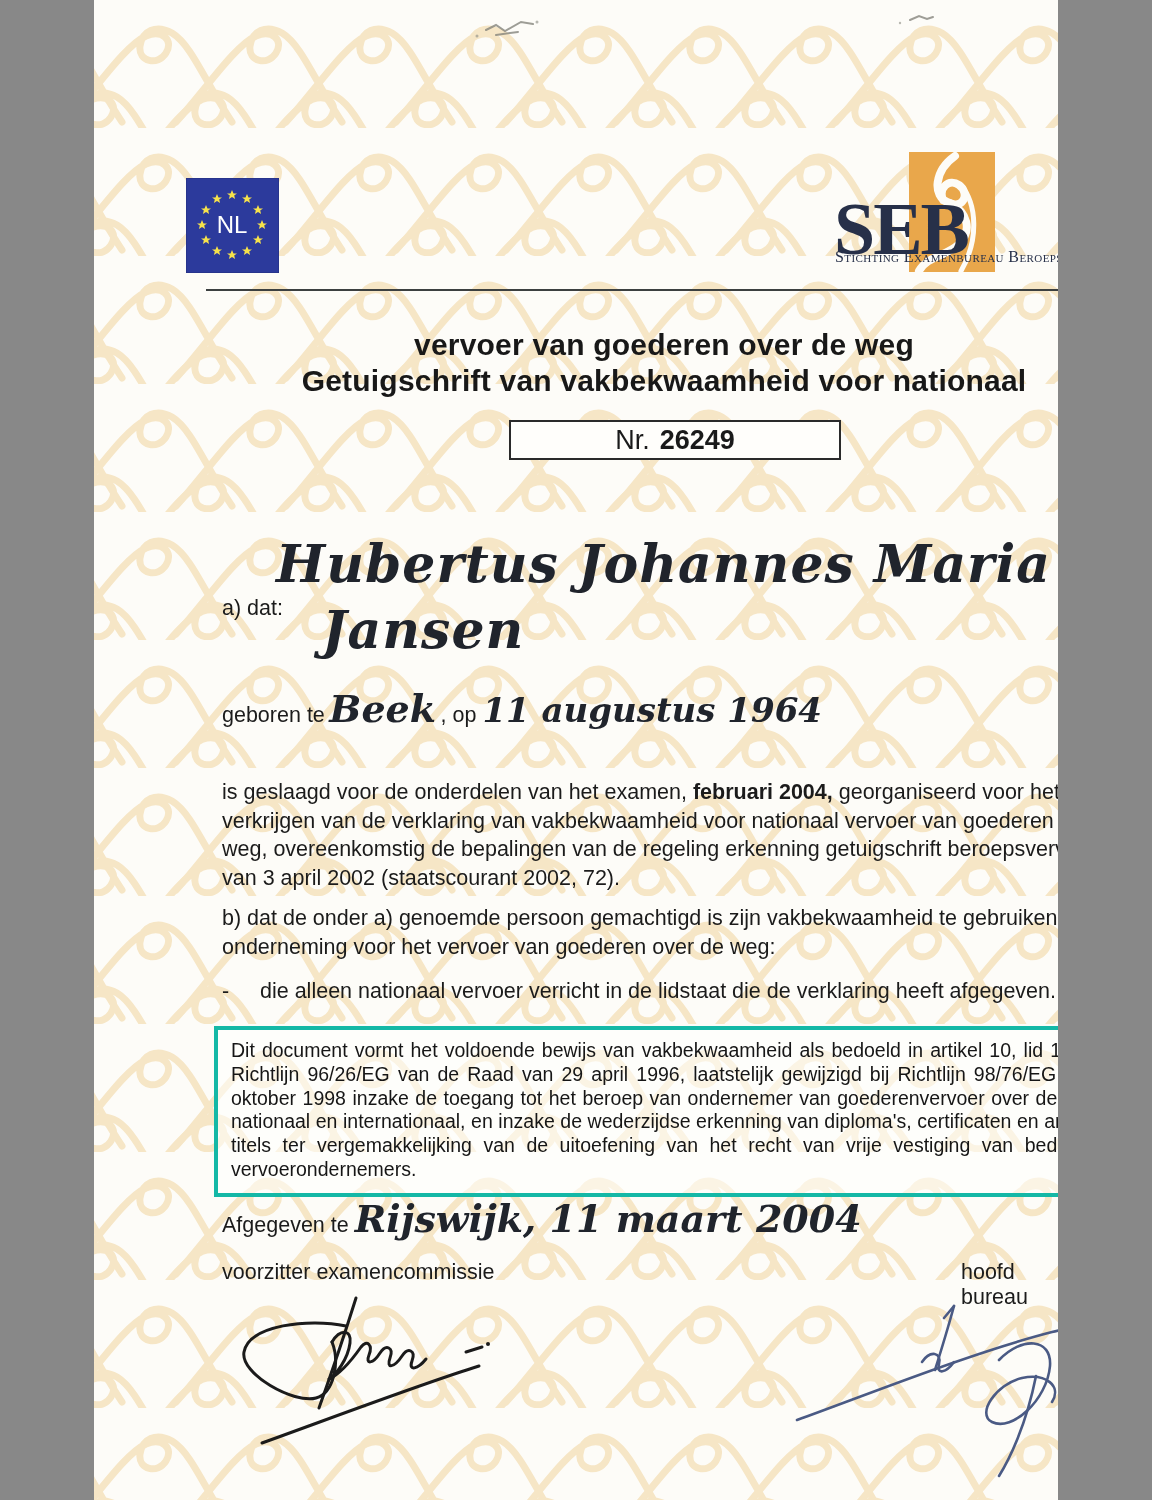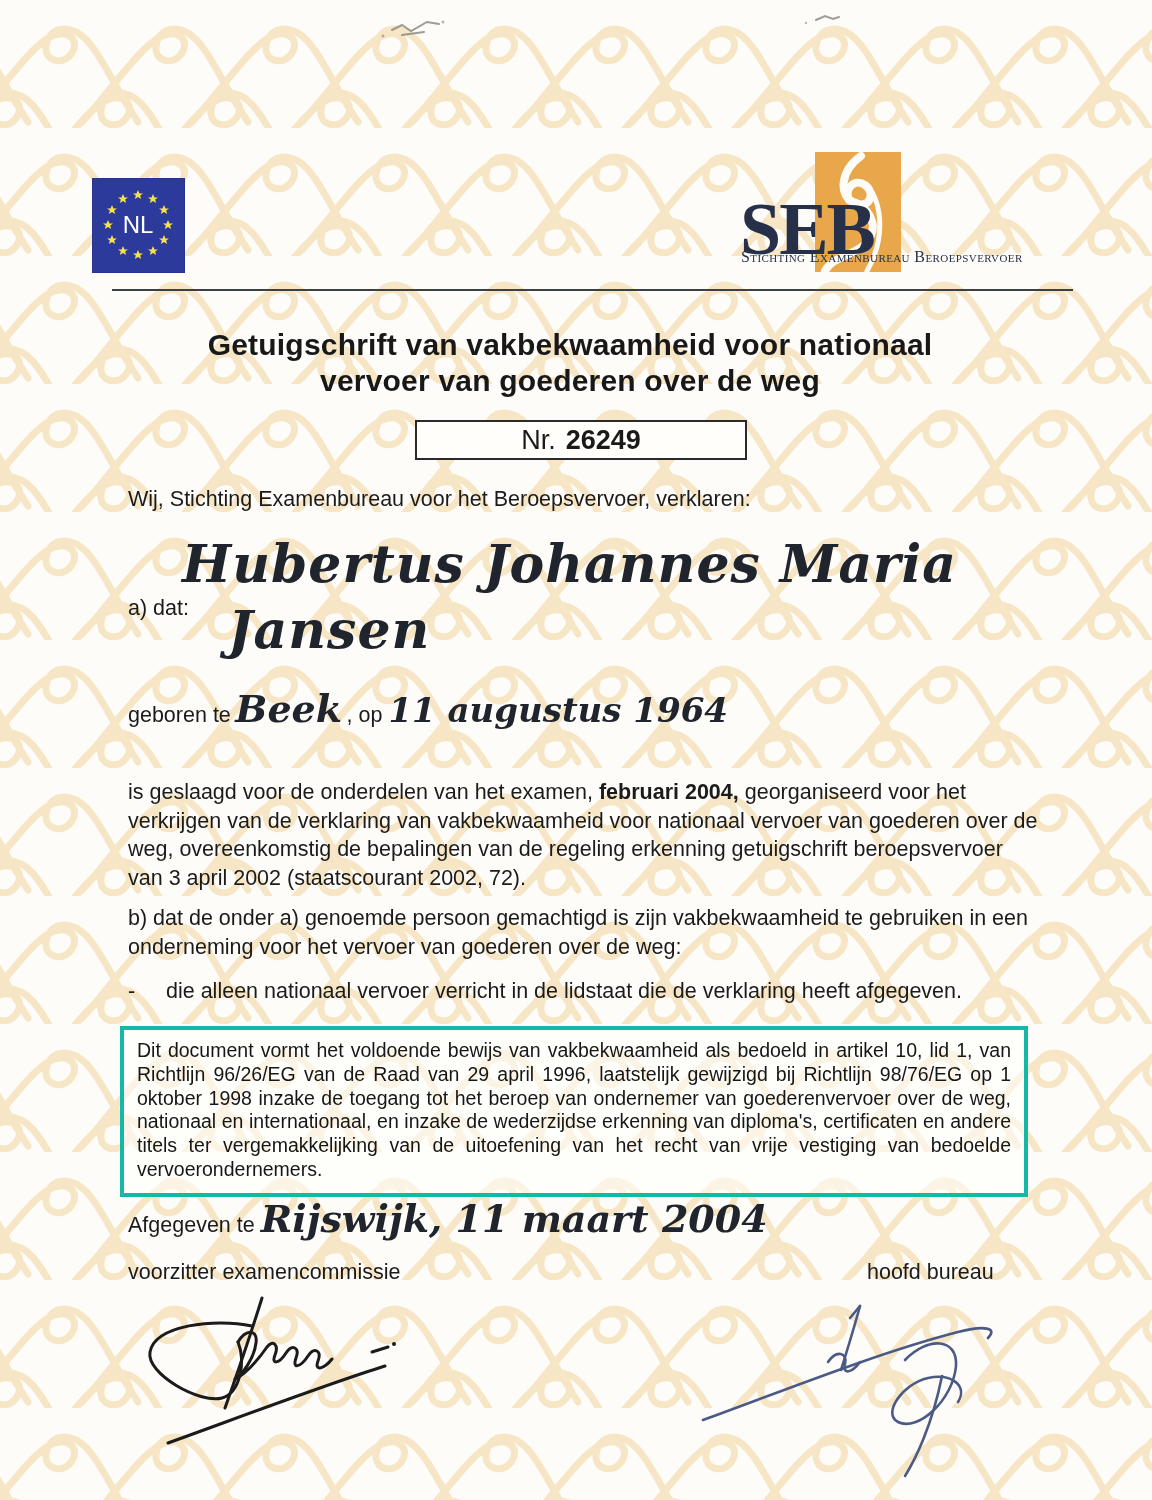--- a/index.html
+++ b/index.html
@@ -1,19 +1,19 @@
 <!DOCTYPE html>
 <html><head>
 <meta charset="utf-8">
 <style>
   html,body{margin:0;padding:0;background:#888;}
   .page{
-    position:relative;width:1152px;height:1500px;margin:0 auto;
+    position:relative;width:920px;height:1500px;margin:0 auto;
     background:#fdfcf8;overflow:hidden;
-    font-family:"Liberation Sans",sans-serif;color:#1c1c1c;
+    font-family:"Liberation Sans",sans-serif;color:#1c1c1c;padding-left:44px;
   }
   .abs{position:absolute;}
   .bg-pattern{position:absolute;left:0;top:0;z-index:0;}
   .content{position:absolute;left:0;top:0;width:100%;height:100%;z-index:1;}
 
   .title{
     left:130px;top:327px;width:880px;text-align:center;
     font-size:30px;font-weight:bold;line-height:36px;color:#181818;
     letter-spacing:.2px;
   }
@@ -130,30 +130,29 @@
         <path stroke-width="8" d="M 41 51 C 58 60 64 78 50 92 C 38 104 18 104 10 119"></path>
         <path stroke-width="5" d="M 52 33 C 68 52 70 88 52 119"></path>
       </g>
     </svg>
     <div class="abs seb-word" style="left:740px;top:192px;">SEB</div>
     <div class="abs seb-tagline" style="left:741px;top:248px;">Stichting Examenbureau Beroepsvervoer</div>
 
     <div class="abs rule"></div>
 
     <div class="abs title">
+      <div>vervoer van goederen over de weg</div>
       <div>Getuigschrift van vakbekwaamheid voor nationaal</div>
-      <div>vervoer van goederen over de weg</div>
     </div>
 
     <div class="abs nr-box">
       <span>Nr.</span>
       <span class="num">26249</span>
     </div>
 
-    <div class="abs body-text" style="left:128px;top:485px;width:920px;">Wij, Stichting Examenbureau voor het Beroepsvervoer, verklaren:</div>
 
     <div class="abs body-text" style="left:128px;top:558px;margin-top:36px;">a) dat:</div>
     <div class="abs script name-line" style="left:182px;top:536px;">Hubertus Johannes Maria</div>
     <div class="abs script name-line" style="left:196px;top:602px;margin-left:32px;">Jansen</div>
 
     <div class="abs" style="left:128px;top:686px;white-space:nowrap;">
       <span class="body-text">geboren te</span>
       <span class="script" style="font-size:38px;">Beek</span>
       <span class="body-text"> , op </span>
       <span class="script" style="font-size:34px;">11 augustus 1964</span>

